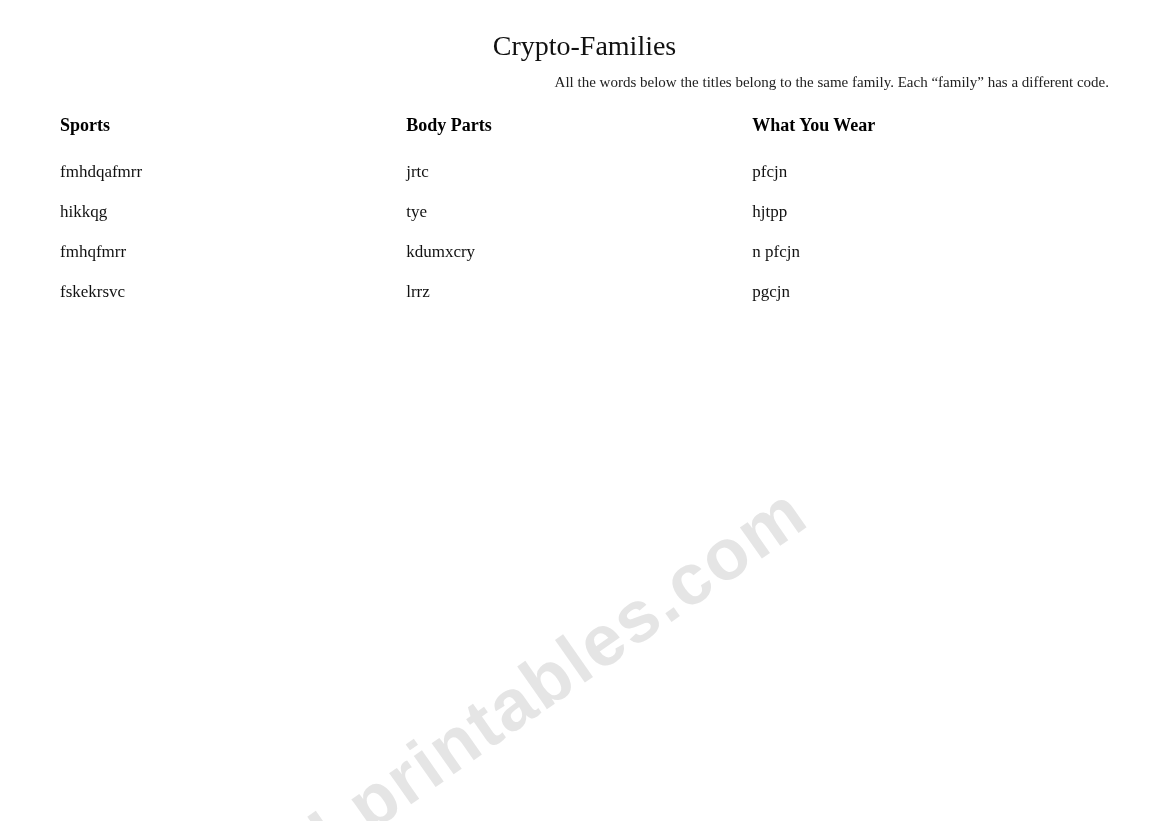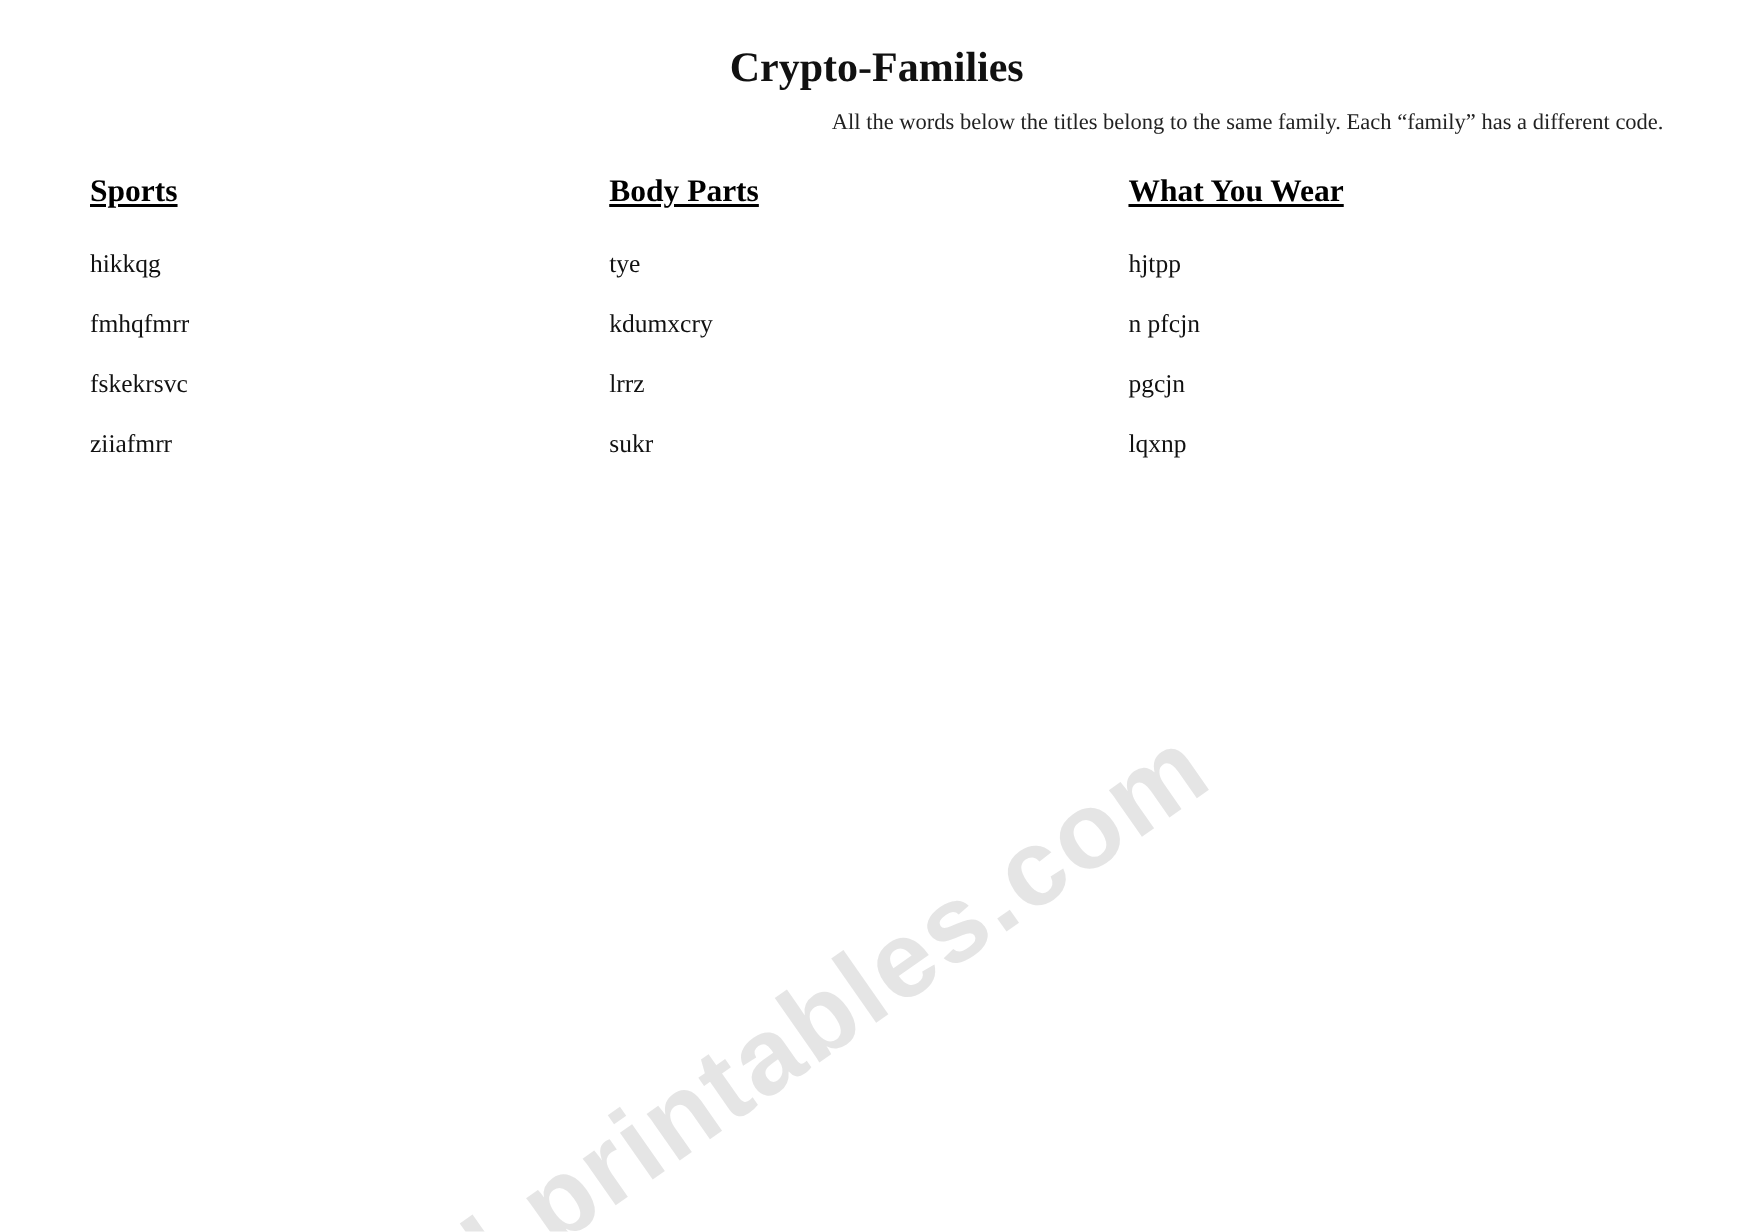--- a/index.html
+++ b/index.html
@@ -14,42 +14,41 @@
       width: 1169px;
       min-height: 821px;
       padding: 30px 60px;
       position: relative;
       overflow: hidden;
     }
 
     .page-title {
       text-align: center;
       font-size: 28px;
-      font-weight: bold;
+      font-weight: normal;
       margin-bottom: 12px;
       color: #111;
     }
 
     .subtitle {
       text-align: right;
       font-size: 15px;
       color: #222;
       margin-bottom: 20px;
     }
 
     .content-table {
       width: 100%;
       border-collapse: collapse;
     }
 
     .content-table th {
       text-align: left;
-      font-size: 21px;
+      font-size: 18px;
       font-weight: bold;
-      text-decoration: underline;
       padding-bottom: 16px;
       padding-top: 4px;
       color: #000;
     }
 
     .content-table td {
       font-size: 17px;
       color: #111;
       padding: 10px 0;
       vertical-align: top;
@@ -87,36 +86,36 @@
 
 <table class="content-table">
   <thead>
     <tr>
       <th class="col-sports">Sports</th>
       <th class="col-body">Body Parts</th>
       <th class="col-wear">What You Wear</th>
     </tr>
   </thead>
   <tbody id="table-body">
+  <tr>
+        <td>fmhdqafmrr</td>
+        <td>jrtc</td>
+        <td>pfcjn</td>
+      </tr>
       <tr>
         <td>hikkqg</td>
         <td>tye</td>
         <td>hjtpp</td>
       </tr>
       <tr>
         <td>fmhqfmrr</td>
         <td>kdumxcry</td>
         <td>n pfcjn</td>
       </tr>
       <tr>
         <td>fskekrsvc</td>
         <td>lrrz</td>
         <td>pgcjn</td>
       </tr>
-      <tr>
-        <td>ziiafmrr</td>
-        <td>sukr</td>
-        <td>lqxnp</td>
-      </tr>
     </tbody>
 </table>
 
 <div class="watermark">ESLprintables.com</div>
 
 </body></html>

